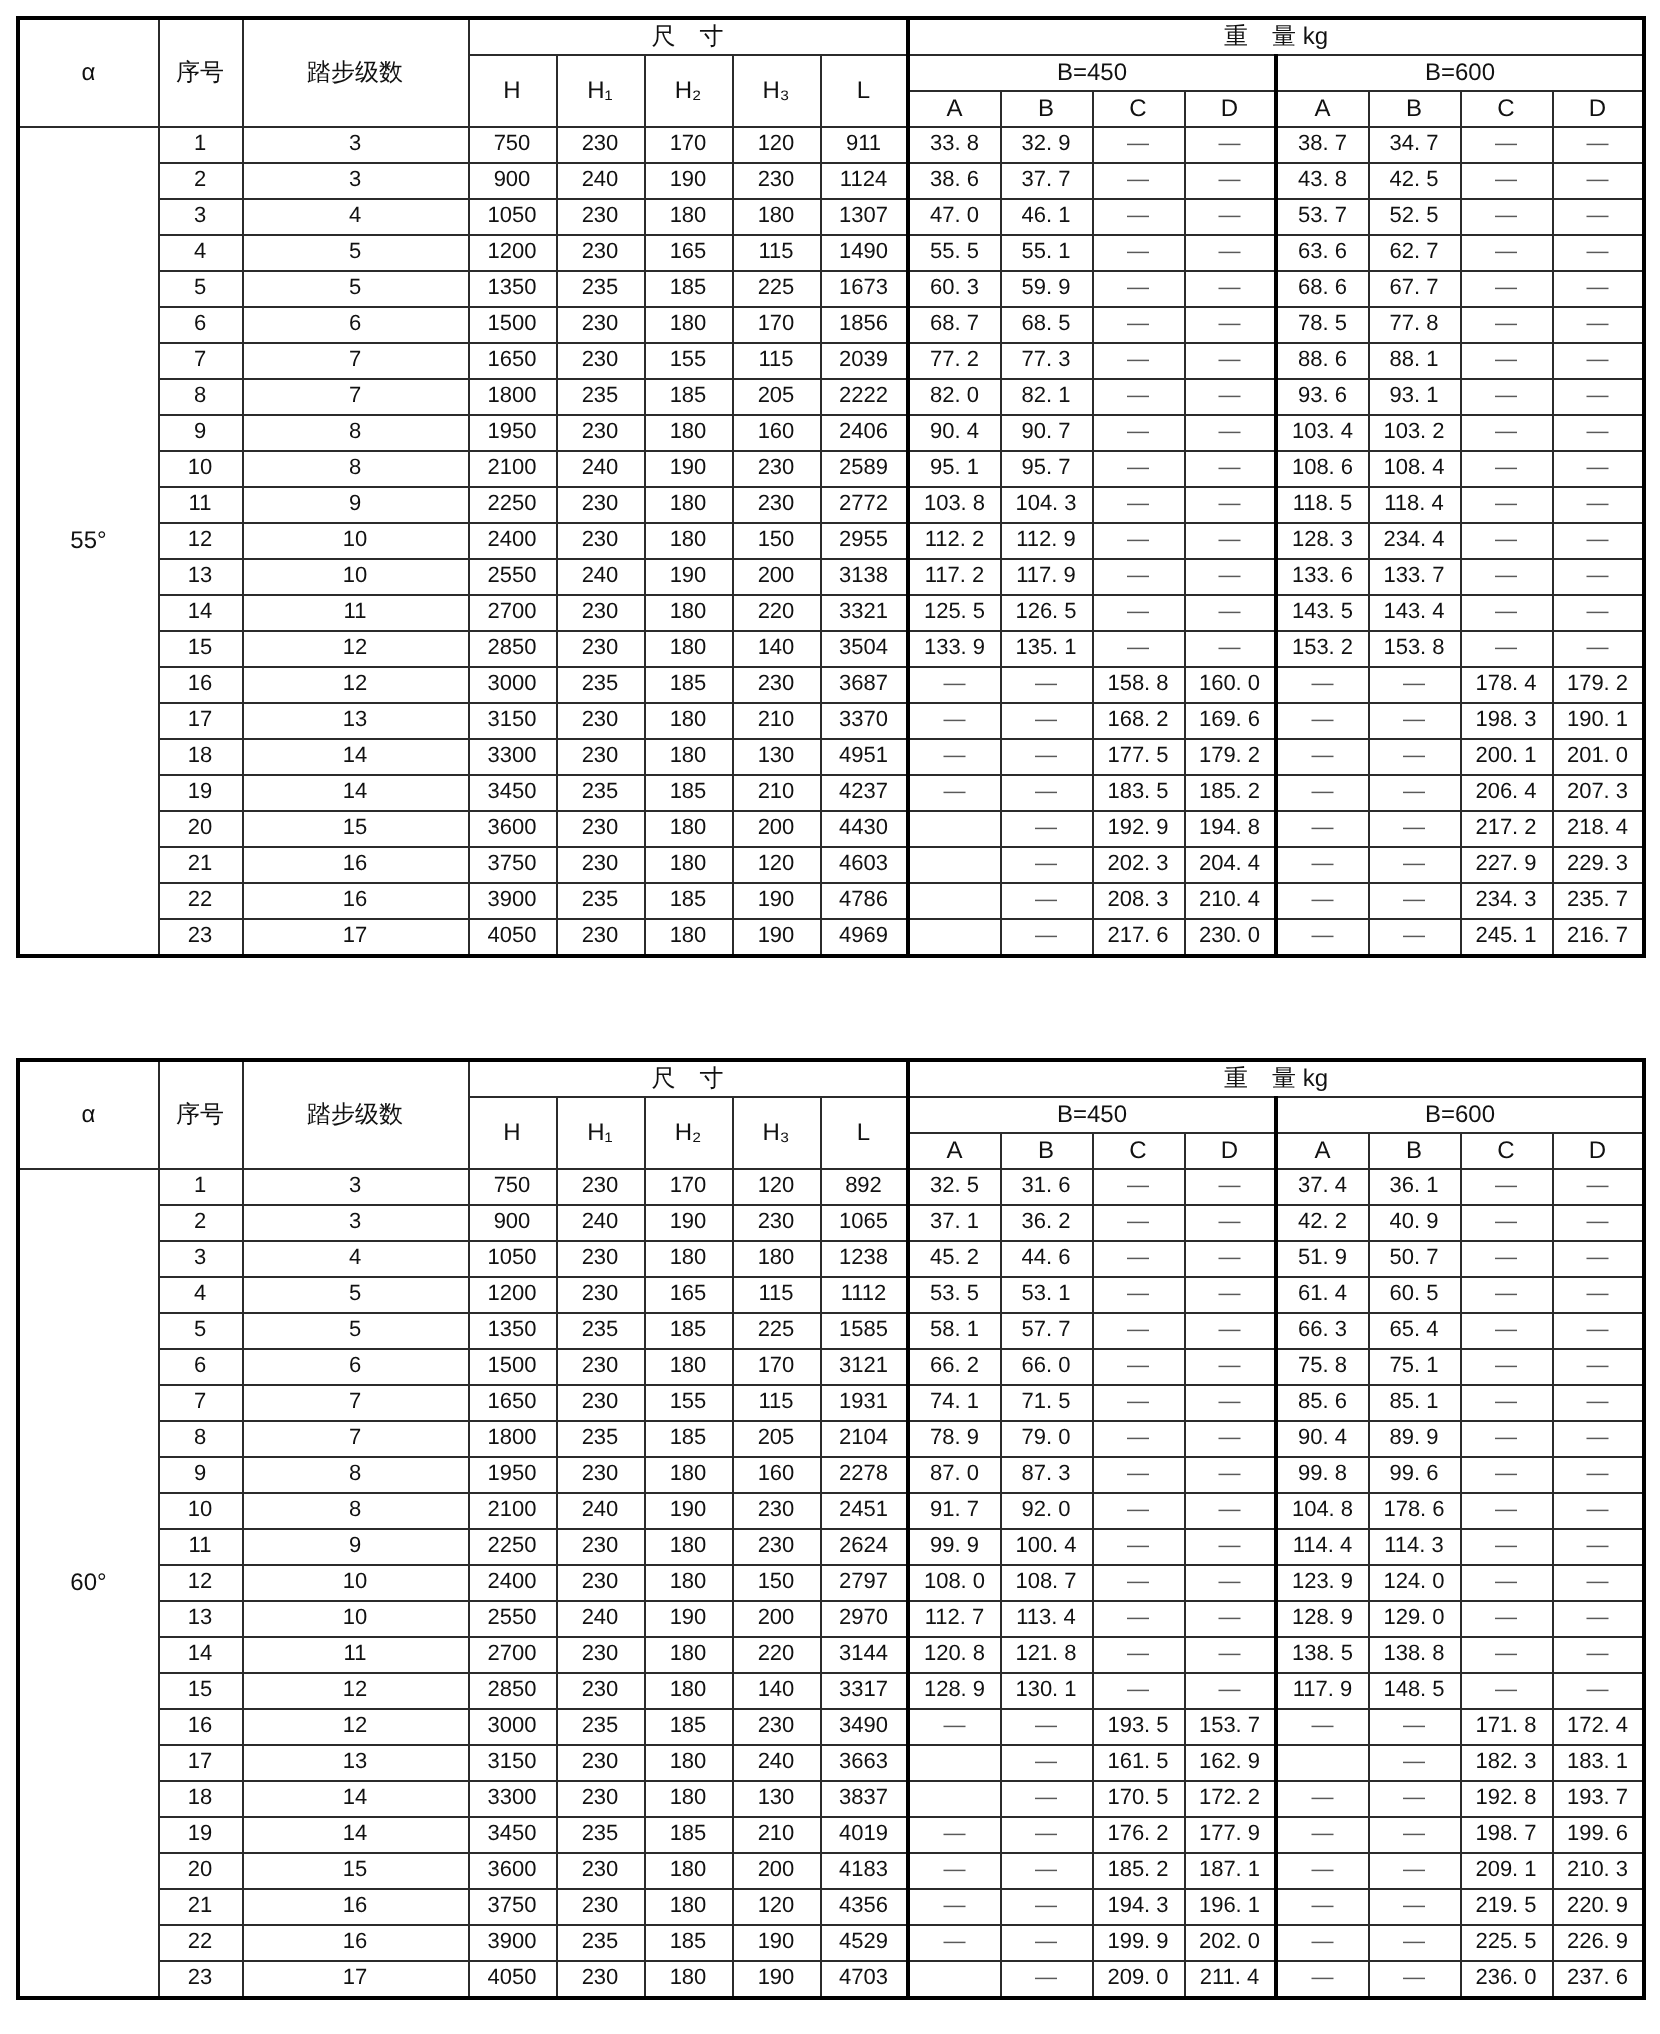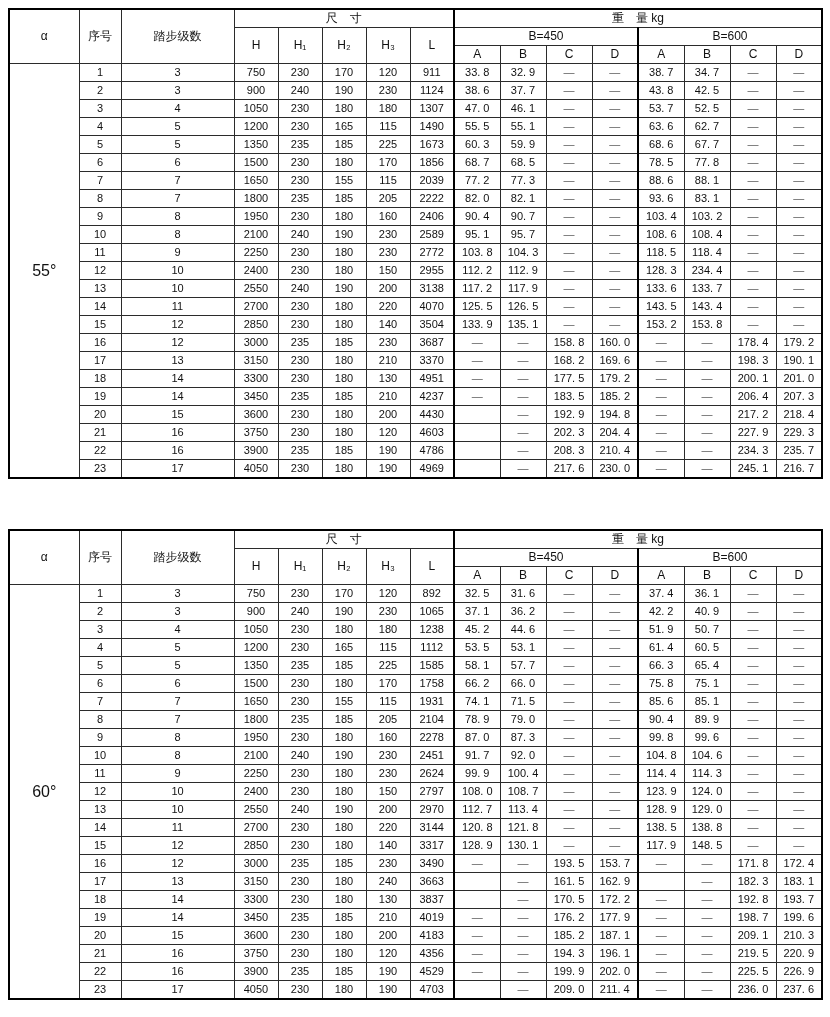--- a/index.html
+++ b/index.html
@@ -36,21 +36,21 @@
     vertical-align: middle;
     padding: 0;
     height: 17px;
     font-size: 11px;
     font-weight: normal;
     white-space: nowrap;
     overflow: hidden;
     line-height: 17px;
   }
   thead th { font-size: 12px; }
-  td.alpha { font-size: 16px; }
+  td.alpha { font-size: 12px; }
   .thickL { border-left: 2px solid #000000; }
   .dash { color: #5a5a5a; }
 </style>
 </head>
 <body>
 
 <div class="page">
 
   <table class="spec first">
     <colgroup>
@@ -226,21 +226,21 @@
           <td>1800</td>
           <td>235</td>
           <td>185</td>
           <td>205</td>
           <td>2222</td>
           <td class="thickL">82. 0</td>
           <td>82. 1</td>
           <td class="dash">—</td>
           <td class="dash">—</td>
           <td class="thickL">93. 6</td>
-          <td>83. 1</td>
+          <td>93. 1</td>
           <td class="dash">—</td>
           <td class="dash">—</td>
         </tr>
         <tr>
           <td>9</td>
           <td>8</td>
           <td>1950</td>
           <td>230</td>
           <td>180</td>
           <td>160</td>
@@ -322,21 +322,21 @@
           <td class="dash">—</td>
           <td class="dash">—</td>
         </tr>
         <tr>
           <td>14</td>
           <td>11</td>
           <td>2700</td>
           <td>230</td>
           <td>180</td>
           <td>220</td>
-          <td>4070</td>
+          <td>3321</td>
           <td class="thickL">125. 5</td>
           <td>126. 5</td>
           <td class="dash">—</td>
           <td class="dash">—</td>
           <td class="thickL">143. 5</td>
           <td>143. 4</td>
           <td class="dash">—</td>
           <td class="dash">—</td>
         </tr>
         <tr>
@@ -629,21 +629,21 @@
           <td class="dash">—</td>
           <td class="dash">—</td>
         </tr>
         <tr>
           <td>6</td>
           <td>6</td>
           <td>1500</td>
           <td>230</td>
           <td>180</td>
           <td>170</td>
-          <td>1758</td>
+          <td>3121</td>
           <td class="thickL">66. 2</td>
           <td>66. 0</td>
           <td class="dash">—</td>
           <td class="dash">—</td>
           <td class="thickL">75. 8</td>
           <td>75. 1</td>
           <td class="dash">—</td>
           <td class="dash">—</td>
         </tr>
         <tr>
@@ -703,21 +703,21 @@
           <td>2100</td>
           <td>240</td>
           <td>190</td>
           <td>230</td>
           <td>2451</td>
           <td class="thickL">91. 7</td>
           <td>92. 0</td>
           <td class="dash">—</td>
           <td class="dash">—</td>
           <td class="thickL">104. 8</td>
-          <td>104. 6</td>
+          <td>178. 6</td>
           <td class="dash">—</td>
           <td class="dash">—</td>
         </tr>
         <tr>
           <td>11</td>
           <td>9</td>
           <td>2250</td>
           <td>230</td>
           <td>180</td>
           <td>230</td>

